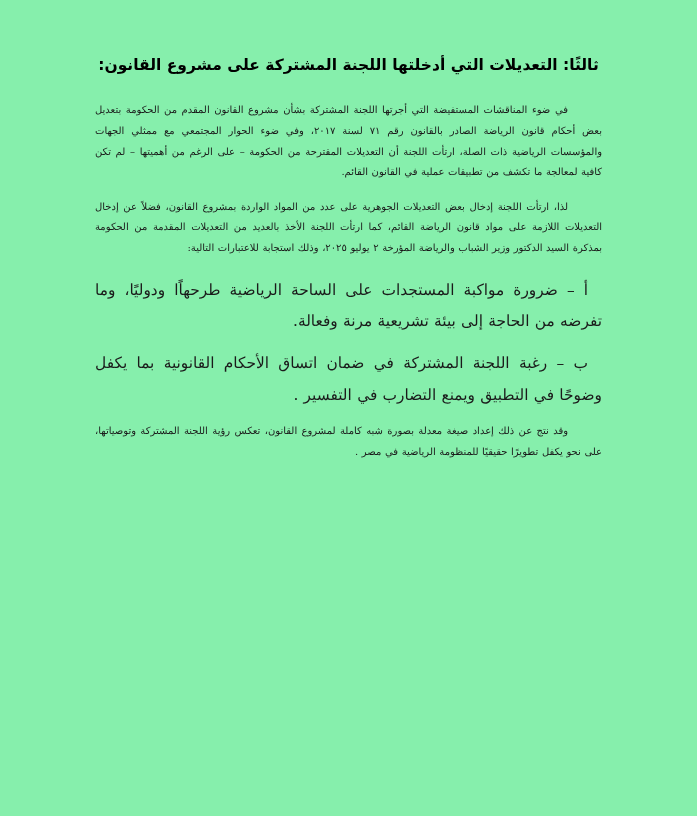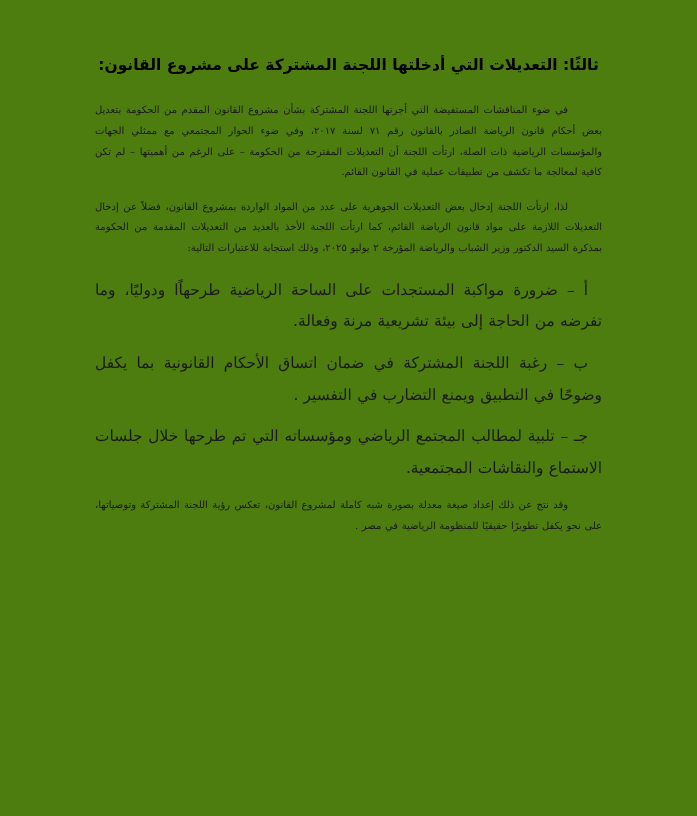--- a/index.html
+++ b/index.html
@@ -5,21 +5,21 @@
 <style>
   html, body {
     margin: 0;
     padding: 0;
     background: #ffffff;
   }
   .page {
     position: relative;
     width: 697px;
     height: 816px;
-    background: #4d7c0f;
+    background: #86efac;
     overflow: hidden;
     box-sizing: border-box;
     font-family: "DejaVu Sans", "Liberation Sans", sans-serif;
   }
   .content {
     position: absolute;
     right: 95px;
     left: 95px;
     top: 52px;
     direction: rtl;
@@ -95,22 +95,18 @@
 
     <ul class="item-list">
       <li class="item">
         <span class="item-label">أ –</span>
         <span>ضرورة مواكبة المستجدات على الساحة الرياضية طرحهاًا ودوليًا، وما تفرضه من الحاجة إلى بيئة تشريعية مرنة وفعالة.</span>
       </li>
       <li class="item">
         <span class="item-label">ب –</span>
         <span>رغبة اللجنة المشتركة في ضمان اتساق الأحكام القانونية بما يكفل وضوحًا في التطبيق ويمنع التضارب في التفسير .</span>
       </li>
-      <li class="item">
-        <span class="item-label">جـ –</span>
-        <span>تلبية لمطالب المجتمع الرياضي ومؤسساته التي تم طرحها خلال جلسات الاستماع والنقاشات المجتمعية.</span>
-      </li>
     </ul>
 
     <p class="para last para-gap">وقد نتج عن ذلك إعداد صيغة معدلة بصورة شبه كاملة لمشروع القانون، تعكس رؤية اللجنة المشتركة وتوصياتها، على نحو يكفل تطويرًا حقيقيًا للمنظومة الرياضية في مصر .</p>
 
   </div>
 </div>
 
 </body></html>

